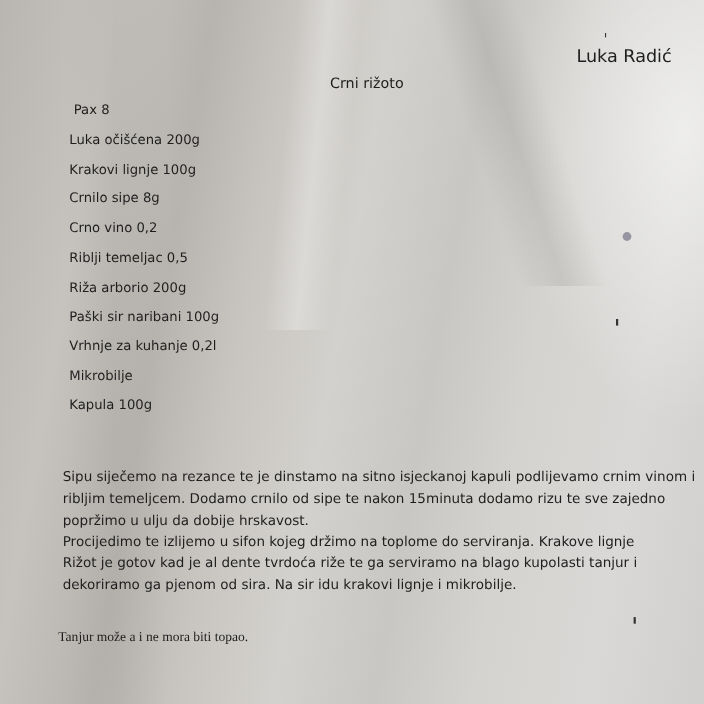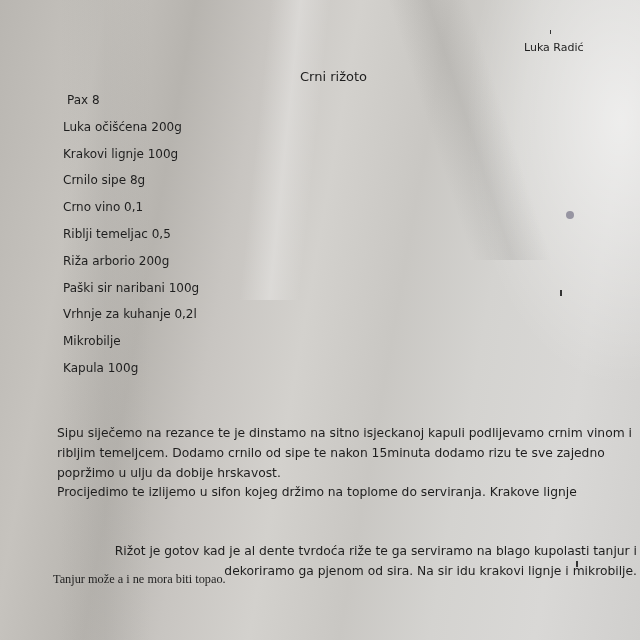--- a/index.html
+++ b/index.html
@@ -14,56 +14,56 @@
   .fold {
     position: absolute; pointer-events: none;
   }
   .fold1 { left: 255px; top: 0; width: 60px; height: 300px;
     background: linear-gradient(90deg, rgba(255,255,255,0), rgba(255,255,255,0.28), rgba(255,255,255,0)); transform: skewX(-6deg); }
   .fold2 { left: 430px; top: 0; width: 80px; height: 260px;
     background: linear-gradient(90deg, rgba(120,118,114,0), rgba(120,118,114,0.18), rgba(120,118,114,0)); transform: skewX(18deg); }
   .fold3 { left: 60px; top: 0; width: 90px; height: 640px;
     background: linear-gradient(90deg, rgba(150,148,144,0), rgba(150,148,144,0.15), rgba(150,148,144,0)); }
   .author {
-    position: absolute; left: 524px; top: 41px; font-size: 11px;
+    position: absolute; left: 524px; top: 41px; font-size: 16px;
   }
   .title {
     position: absolute; left: 300px; top: 69px; font-size: 13px;
   }
   .ingredients {
     position: absolute; left: 63px; top: 92px; margin: 0; padding: 0; list-style: none;
     font-size: 12px;
   }
   .ingredients li { height: 26.8px; line-height: 16px; }
   .ingredients li:nth-child(1) { padding-left: 4px; }
   .para {
     position: absolute; left: 57px; font-size: 12.3px; line-height: 19.8px; margin: 0; width: 580px;
   }
   .p1 { top: 424px; }
-  .p2 { top: 542px; text-align: right; }
+  .p2 { top: 502px; }
   .p3 { top: 570px; left: 53px; font-family: Liberation Serif, serif; }
   .dot { position: absolute; left: 566px; top: 211px; width: 8px; height: 8px; border-radius: 50%; background: #8a8796; opacity: 0.85; }
   .mark { position: absolute; width: 2px; background: #333; }
 </style>
 </head>
 <body>
 
 <div class="fold fold1"></div>
 <div class="fold fold2"></div>
 <div class="fold fold3"></div>
 
 <div class="author">Luka Radić</div>
 <div class="title">Crni rižoto</div>
 
 <ul class="ingredients">
   <li>Pax 8</li>
   <li>Luka očišćena 200g</li>
   <li>Krakovi lignje 100g</li>
   <li>Crnilo sipe 8g</li>
-  <li>Crno vino 0,1</li>
+  <li>Crno vino 0,2</li>
   <li>Riblji temeljac 0,5</li>
   <li>Riža arborio 200g</li>
   <li>Paški sir naribani 100g</li>
   <li>Vrhnje za kuhanje 0,2l</li>
   <li>Mikrobilje</li>
   <li>Kapula 100g</li>
 </ul>
 
 <div class="para p1">
   <div>Sipu siječemo na rezance te je dinstamo na sitno isjeckanoj kapuli podlijevamo crnim vinom i</div>

